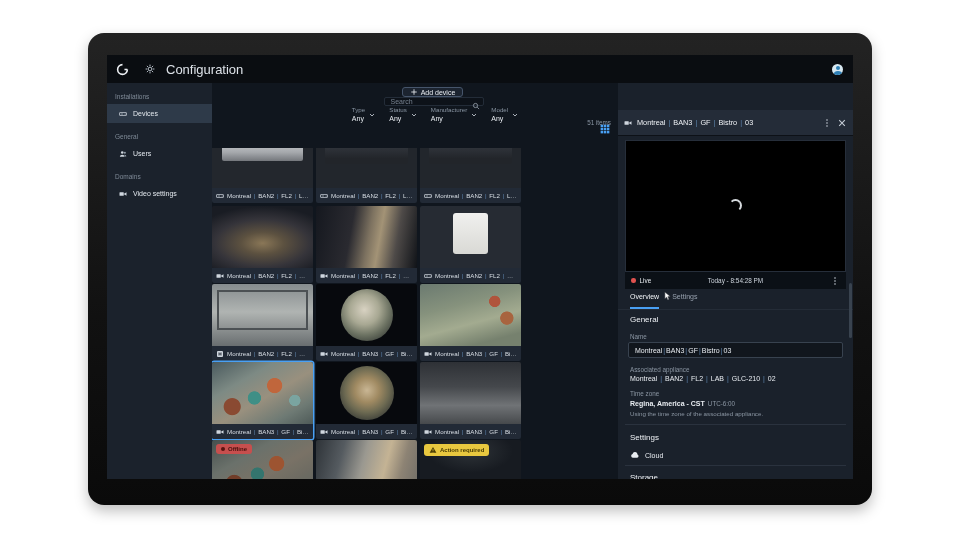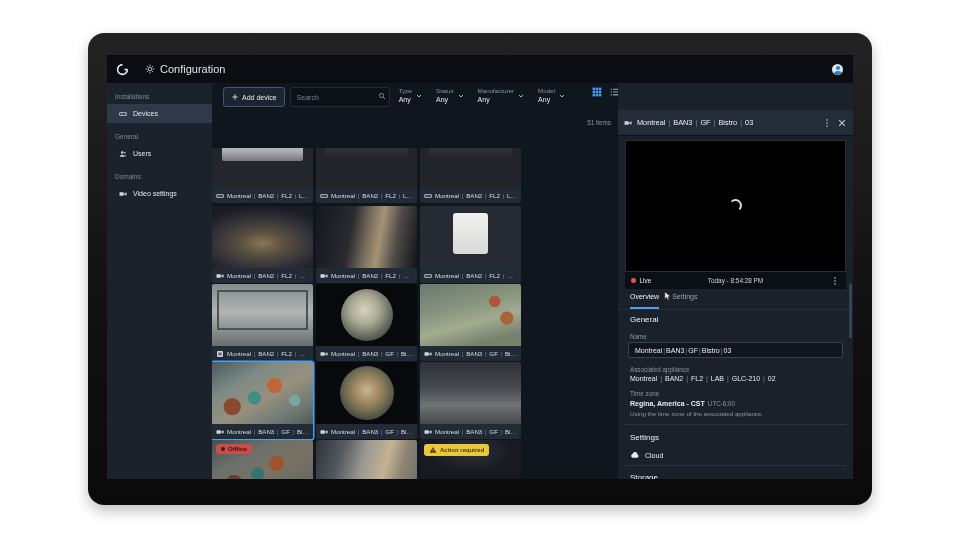--- a/index.html
+++ b/index.html
@@ -11,38 +11,38 @@
   .monitor { position:absolute; left:88px; top:33px; width:784px; height:472px;
              background:linear-gradient(#232323,#111 60%,#0a0a0a);
              border-radius:16px; box-shadow:0 6px 14px rgba(0,0,0,.25); }
   .screen { position:absolute; left:107px; top:55px; width:746px; height:424px;
             background:#10161e; overflow:hidden; font-size:7px; color:#dfe4ea; }
 
   
   .topbar { position:absolute; left:0; top:0; width:746px; height:28px; background:#0a0d11;
             display:flex; align-items:center; }
   .logo { margin-left:9px; }
-  .tb-config { display:flex; align-items:center; gap:5px; margin-left:16px; color:#dde2e8; font-size:11px; }
+  .tb-config { display:flex; align-items:center; gap:11px; margin-left:16px; color:#dde2e8; font-size:13px; }
   .tb-right { margin-left:auto; margin-right:10px; display:flex; align-items:center; }
   .avatar { width:11px; height:11px; border-radius:50%; background:#d8e9f2; position:relative; overflow:hidden; }
   .avatar::before { content:""; position:absolute; left:3.5px; top:2px; width:4px; height:4px; border-radius:50%; background:#2e7fb5; }
   .avatar::after { content:""; position:absolute; left:1.5px; top:7px; width:8px; height:5px; border-radius:50% 50% 0 0; background:#2e7fb5; }
 
   
   .sidebar { position:absolute; left:0; top:28px; width:105px; height:396px; background:#1b222c; }
   .side-sec { padding:10px 8px 4px; color:#7f8a97; font-size:6.5px; }
   .side-item { display:flex; align-items:center; gap:6px; height:19px; padding:0 8px 0 12px;
                color:#e3e8ee; font-size:7px; cursor:pointer; }
   .side-item.sel { background:#2d3temp; }
   .side-item.sel { background:#2d3online; }
   .side-item.sel { background:#2e3a49; }
 
   
   .main { position:absolute; left:105px; top:28px; width:406px; height:396px; background:#10161e; }
-  .toolbar { position:absolute; left:8px; top:4px; width:406px; height:30px; display:flex; align-items:flex-start; }
+  .toolbar { position:absolute; left:16px; top:4px; width:406px; height:30px; display:flex; align-items:center;flex-direction:column; }
   .add-btn { display:flex; align-items:center; gap:3px; height:20px; padding:0 7px; margin-left:3px;
              border:1px solid #46556b; border-radius:3px; background:#1c2430; color:#e8ecf1; font-size:7px; cursor:pointer; }
   .search { position:relative; width:100px; height:20px; margin-left:5px; }
   .search input { width:100%; height:100%; background:#0d1219; border:1px solid #232c38; border-radius:2px;
                   color:#cfd6de; font-size:7px; padding:0 16px 0 6px; outline:none; font-family:inherit; }
   .search input::placeholder { color:#76818f; }
   .search .icn { position:absolute; right:4px; top:5px; }
   .filter-bar { display:flex; gap:13px; margin-left:9px; }
   .filter { display:flex; align-items:center; gap:3px; cursor:pointer; }
   .f-txt { display:flex; flex-direction:column; line-height:1.35; }

